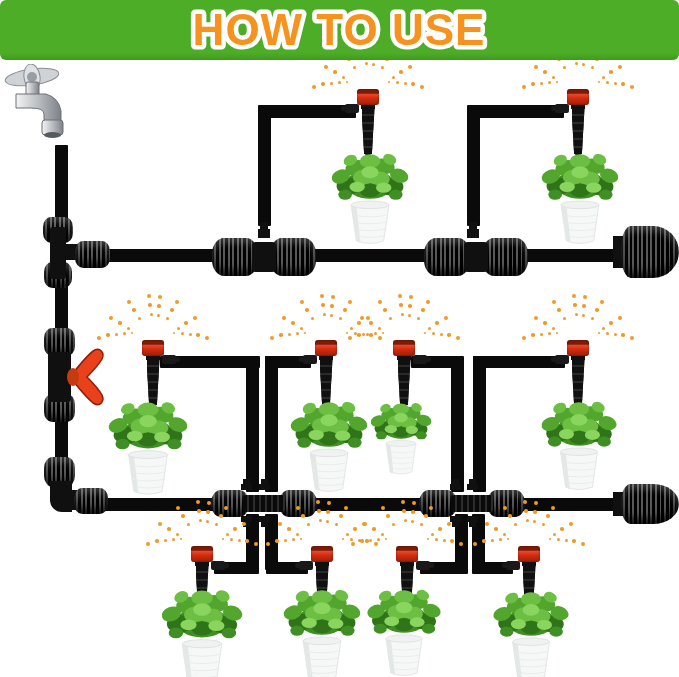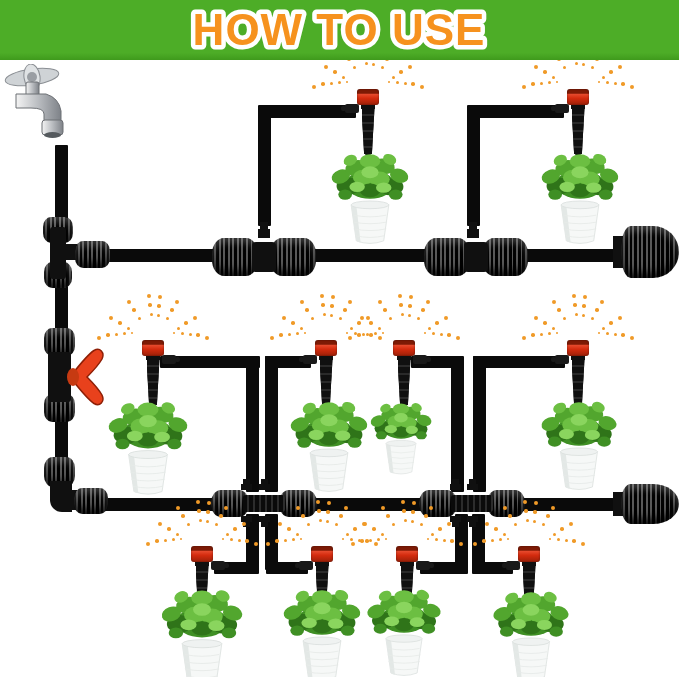--- a/index.html
+++ b/index.html
@@ -58,21 +58,21 @@
           <ellipse cx="50" cy="26" rx="10" ry="7" fill="#8ad55e"></ellipse>
           <ellipse cx="35" cy="43" rx="9" ry="6" fill="#8ad55e"></ellipse>
           <ellipse cx="66" cy="44" rx="9" ry="6" fill="#8ad55e"></ellipse>
           <ellipse cx="21" cy="52" rx="8" ry="6" fill="#3f8f24"></ellipse>
           <ellipse cx="80" cy="52" rx="8" ry="6" fill="#3f8f24"></ellipse>
         </g>
       </symbol>
     </defs>
   </svg>
 
-  <div class="banner" style="background: linear-gradient(rgb(77, 173, 39) 0%, rgb(77, 173, 39) 88%, rgb(63, 154, 28) 100%);">
+  <div class="banner" style="background: linear-gradient(rgb(77, 173, 39) 0%, rgb(77, 173, 39) 88%, rgb(63, 154, 28) 100%); border-radius: 6px;">
     <svg viewBox="0 0 679 60" preserveAspectRatio="none">
       <text x="339" y="45" text-anchor="middle" font-family="Liberation Sans, sans-serif" font-size="44" font-weight="bold" letter-spacing="1" stroke-width="9" paint-order="stroke" stroke-linejoin="round" fill="#f6921e" stroke="#ffffff">HOW TO USE</text>
     </svg>
   </div>
 
   <div id="canvas" class="abs" style="left:0;top:0;width:679px;height:677px;">
       <div class="pipe" style="left: 55px; top: 145px; width: 13px; height: 76px;"></div>
       <div class="pipe" style="left: 55px; top: 286px; width: 13px; height: 46px;"></div>
       <div class="pipe" style="left: 55px; top: 419px; width: 13px; height: 42px;"></div>
       <div class="pipe" style="left: 258px; top: 106px; width: 13px; height: 120px;"></div>

